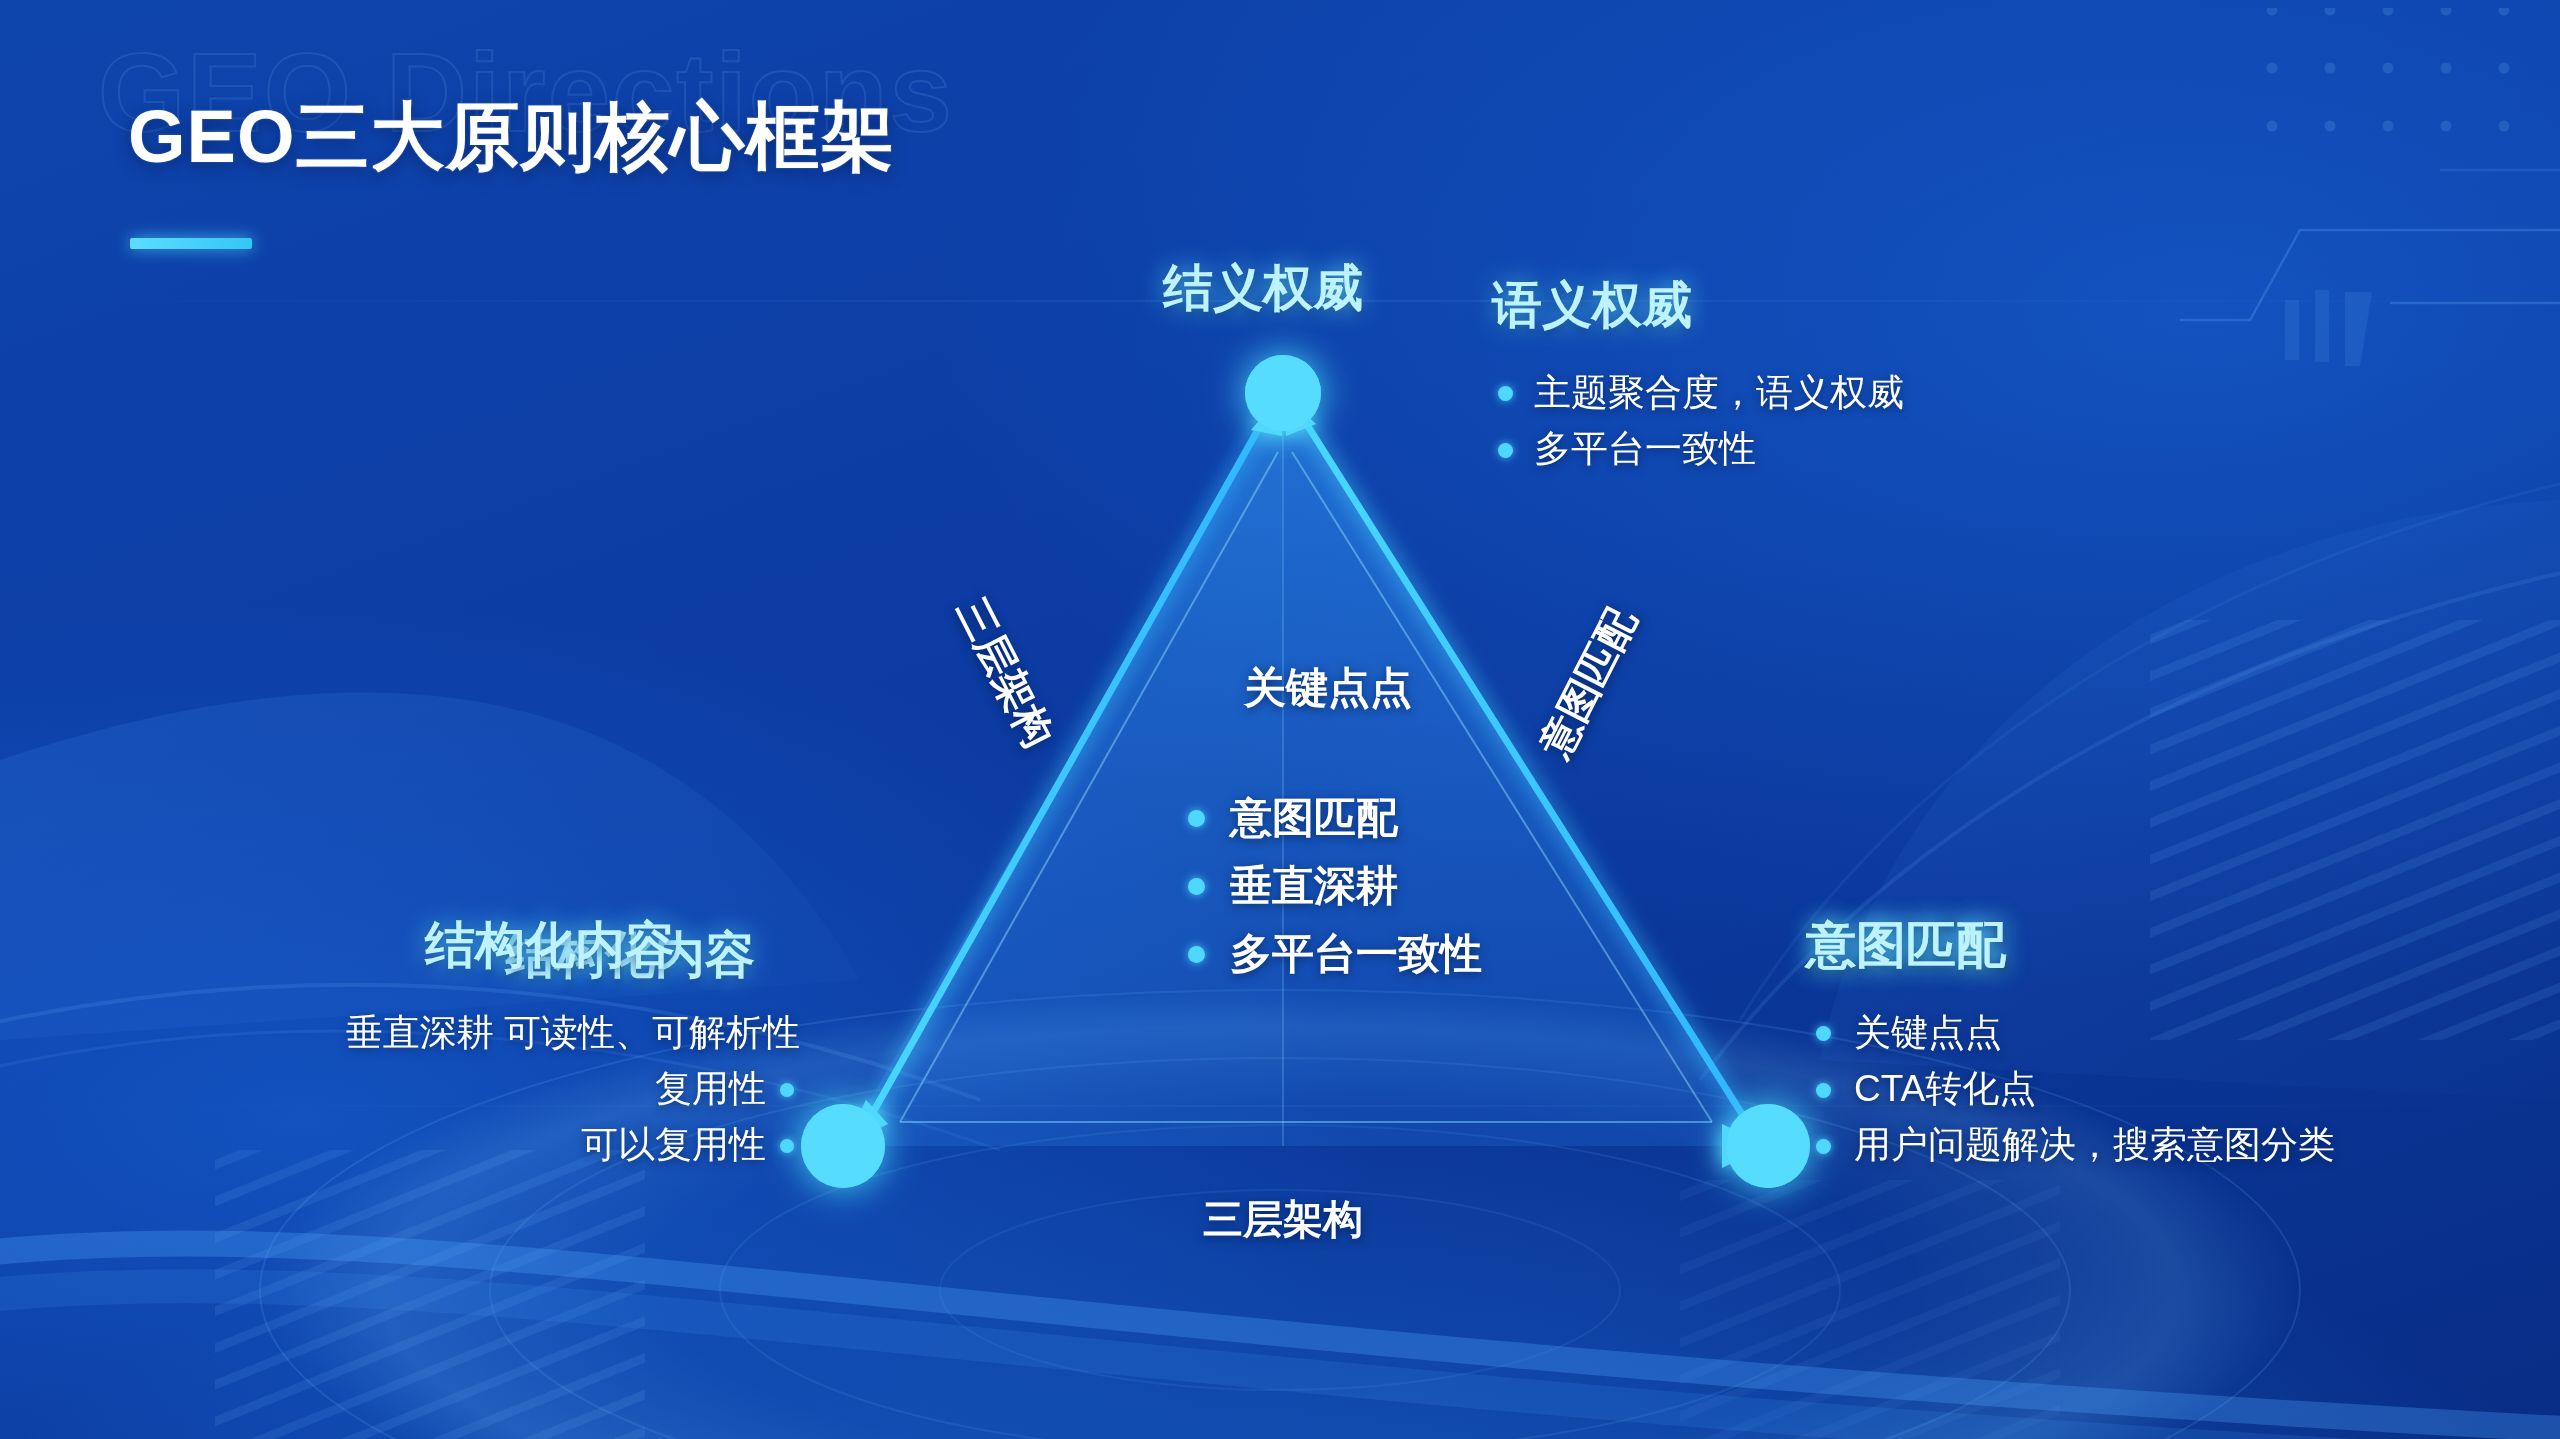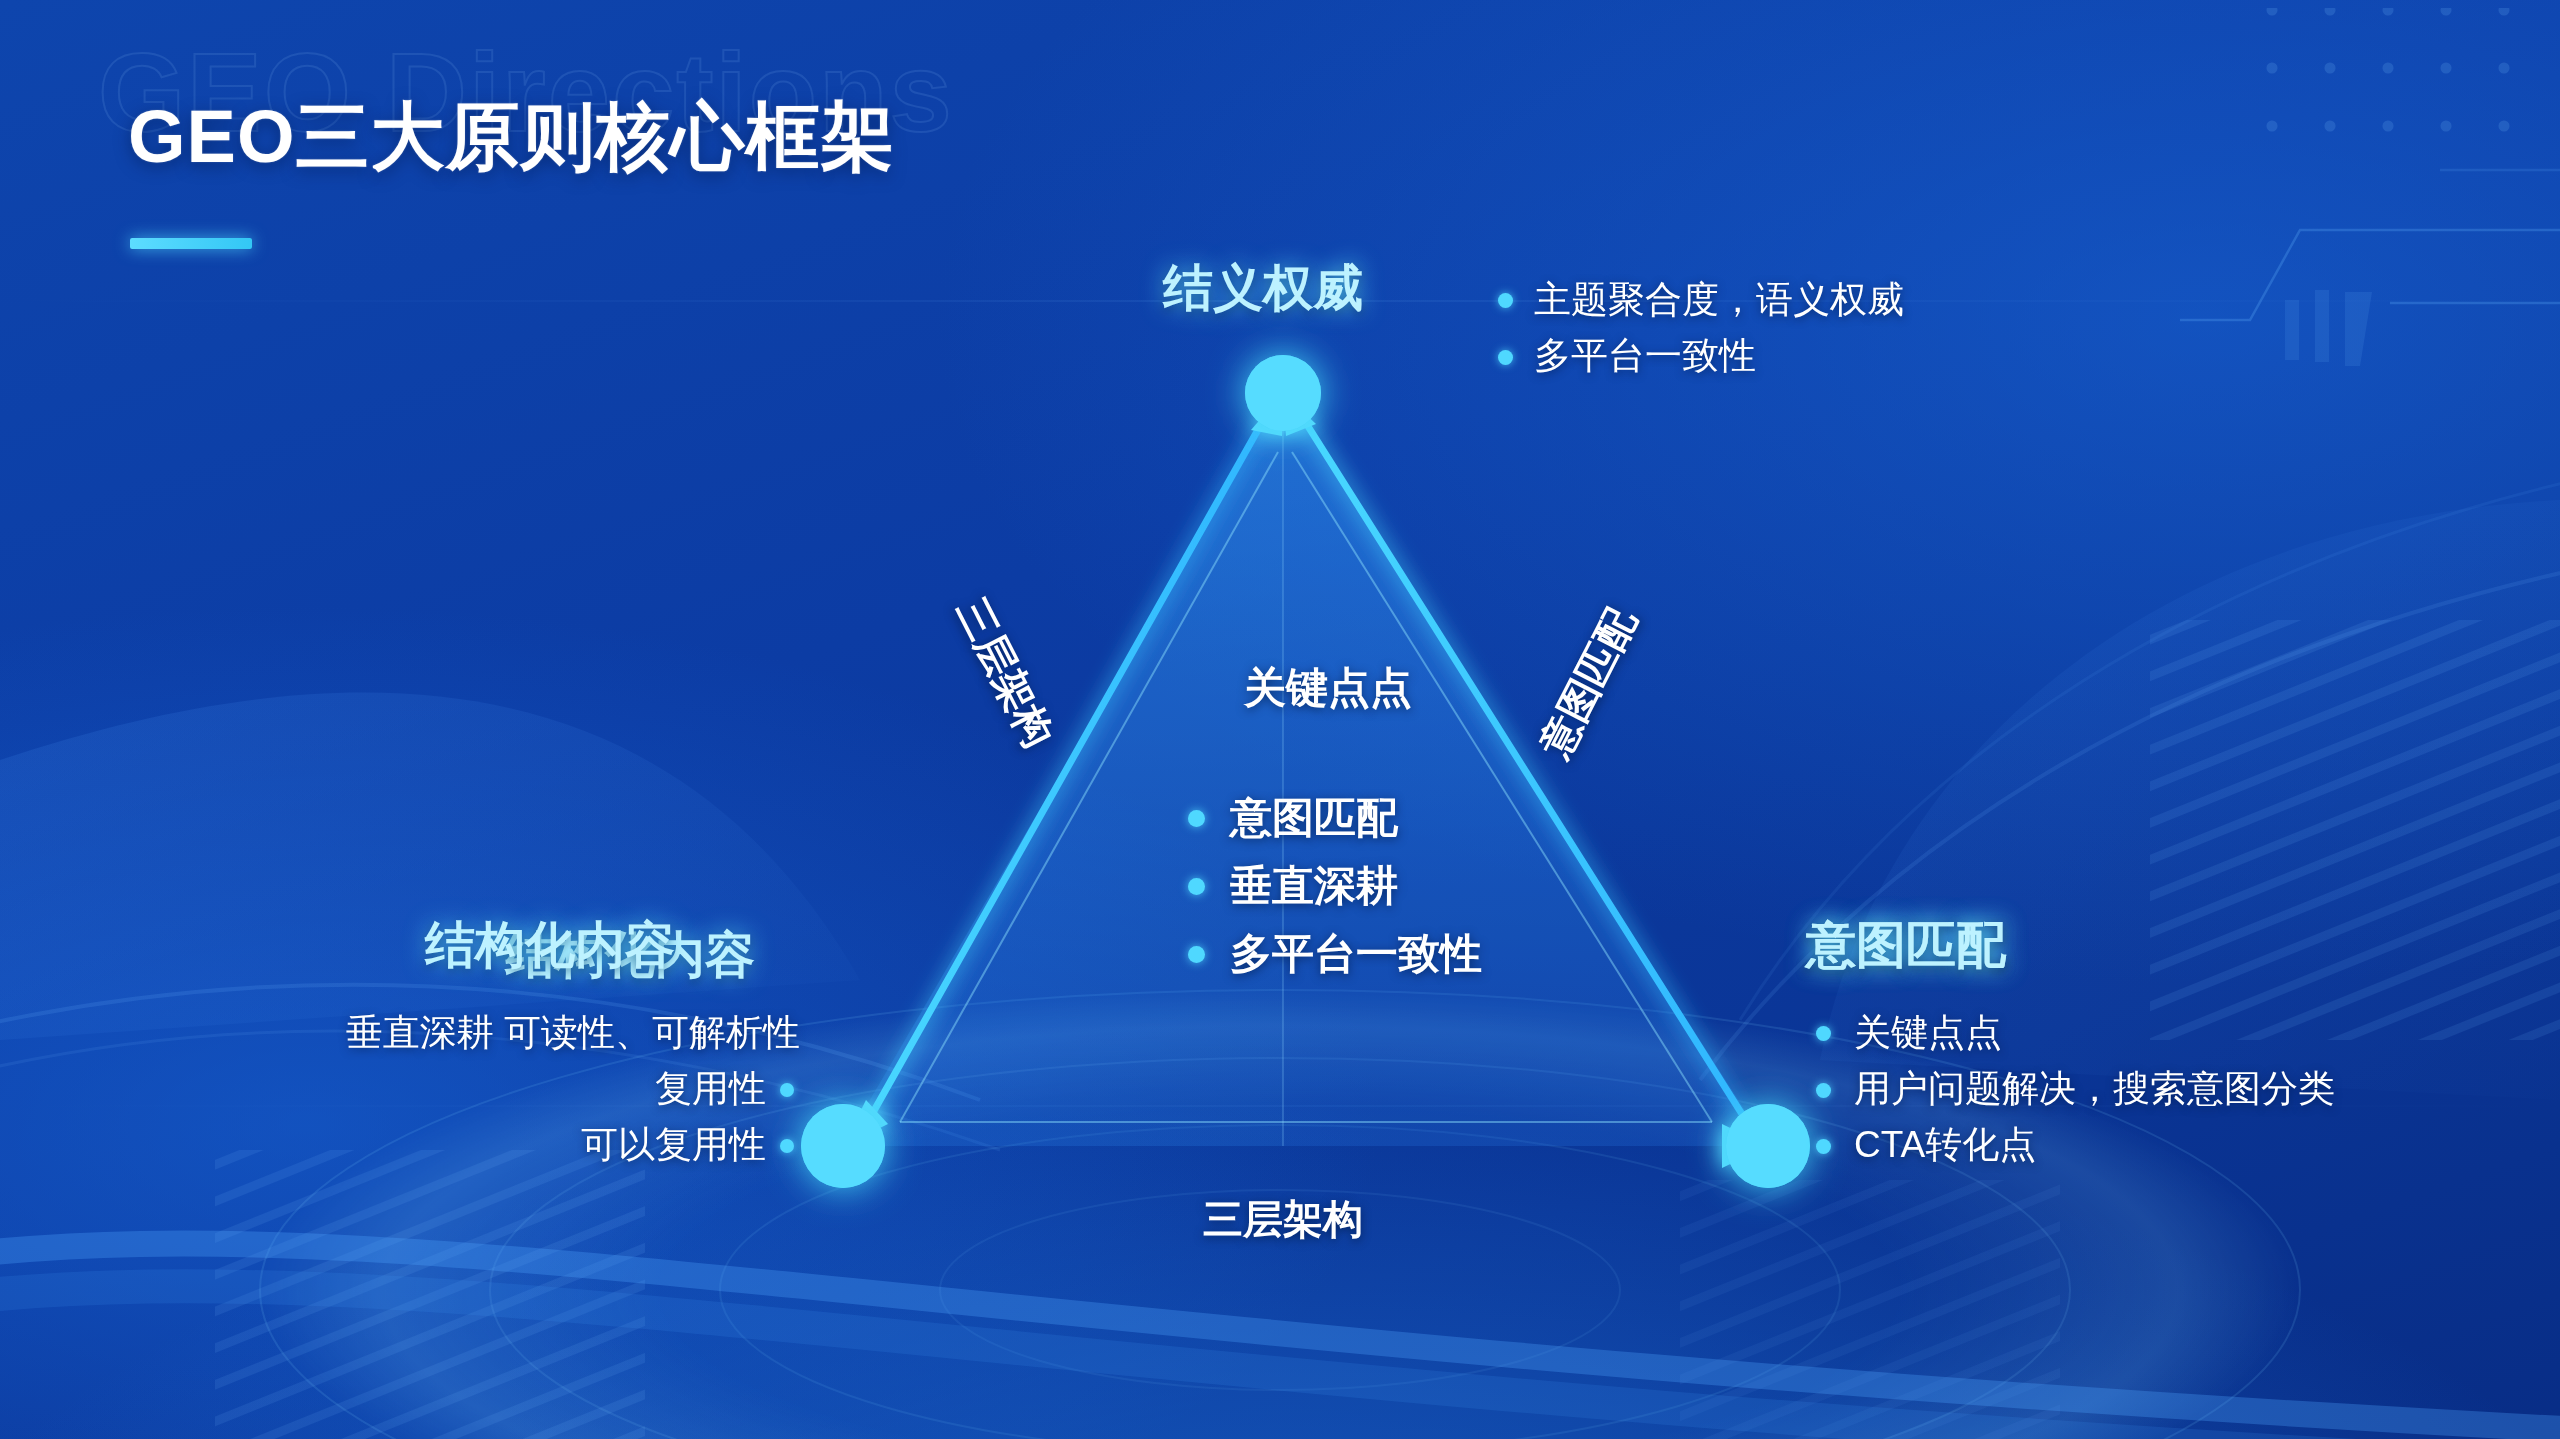--- a/index.html
+++ b/index.html
@@ -301,37 +301,38 @@
       <div class="center-heading">关键点点</div>
       <ul class="center-list">
         <li>意图匹配</li>
         <li>垂直深耕</li>
         <li>多平台一致性</li>
       </ul>
     </div>
   </div>
 
   <div class="panel" id="panel-semantic">
+    <div class="panel-title">语义权威</div>
     <ul>
       <li>主题聚合度，语义权威</li>
       <li>多平台一致性</li>
     </ul>
   </div>
 
   <div class="panel" id="panel-structure">
     <div class="panel-title">结构化内容</div>
     <ul>
       <li class="no-bullet">垂直深耕   可读性、可解析性</li>
       <li>复用性</li>
       <li>可以复用性</li>
     </ul>
   </div>
 
   <div class="panel" id="panel-intent">
     <div class="panel-title">意图匹配</div>
     <ul>
       <li>关键点点</li>
+      <li>CTA转化点</li>
       <li>用户问题解决，搜索意图分类</li>
-      <li>CTA转化点</li>
     </ul>
   </div>
 
 </div>
 
 </body></html>

